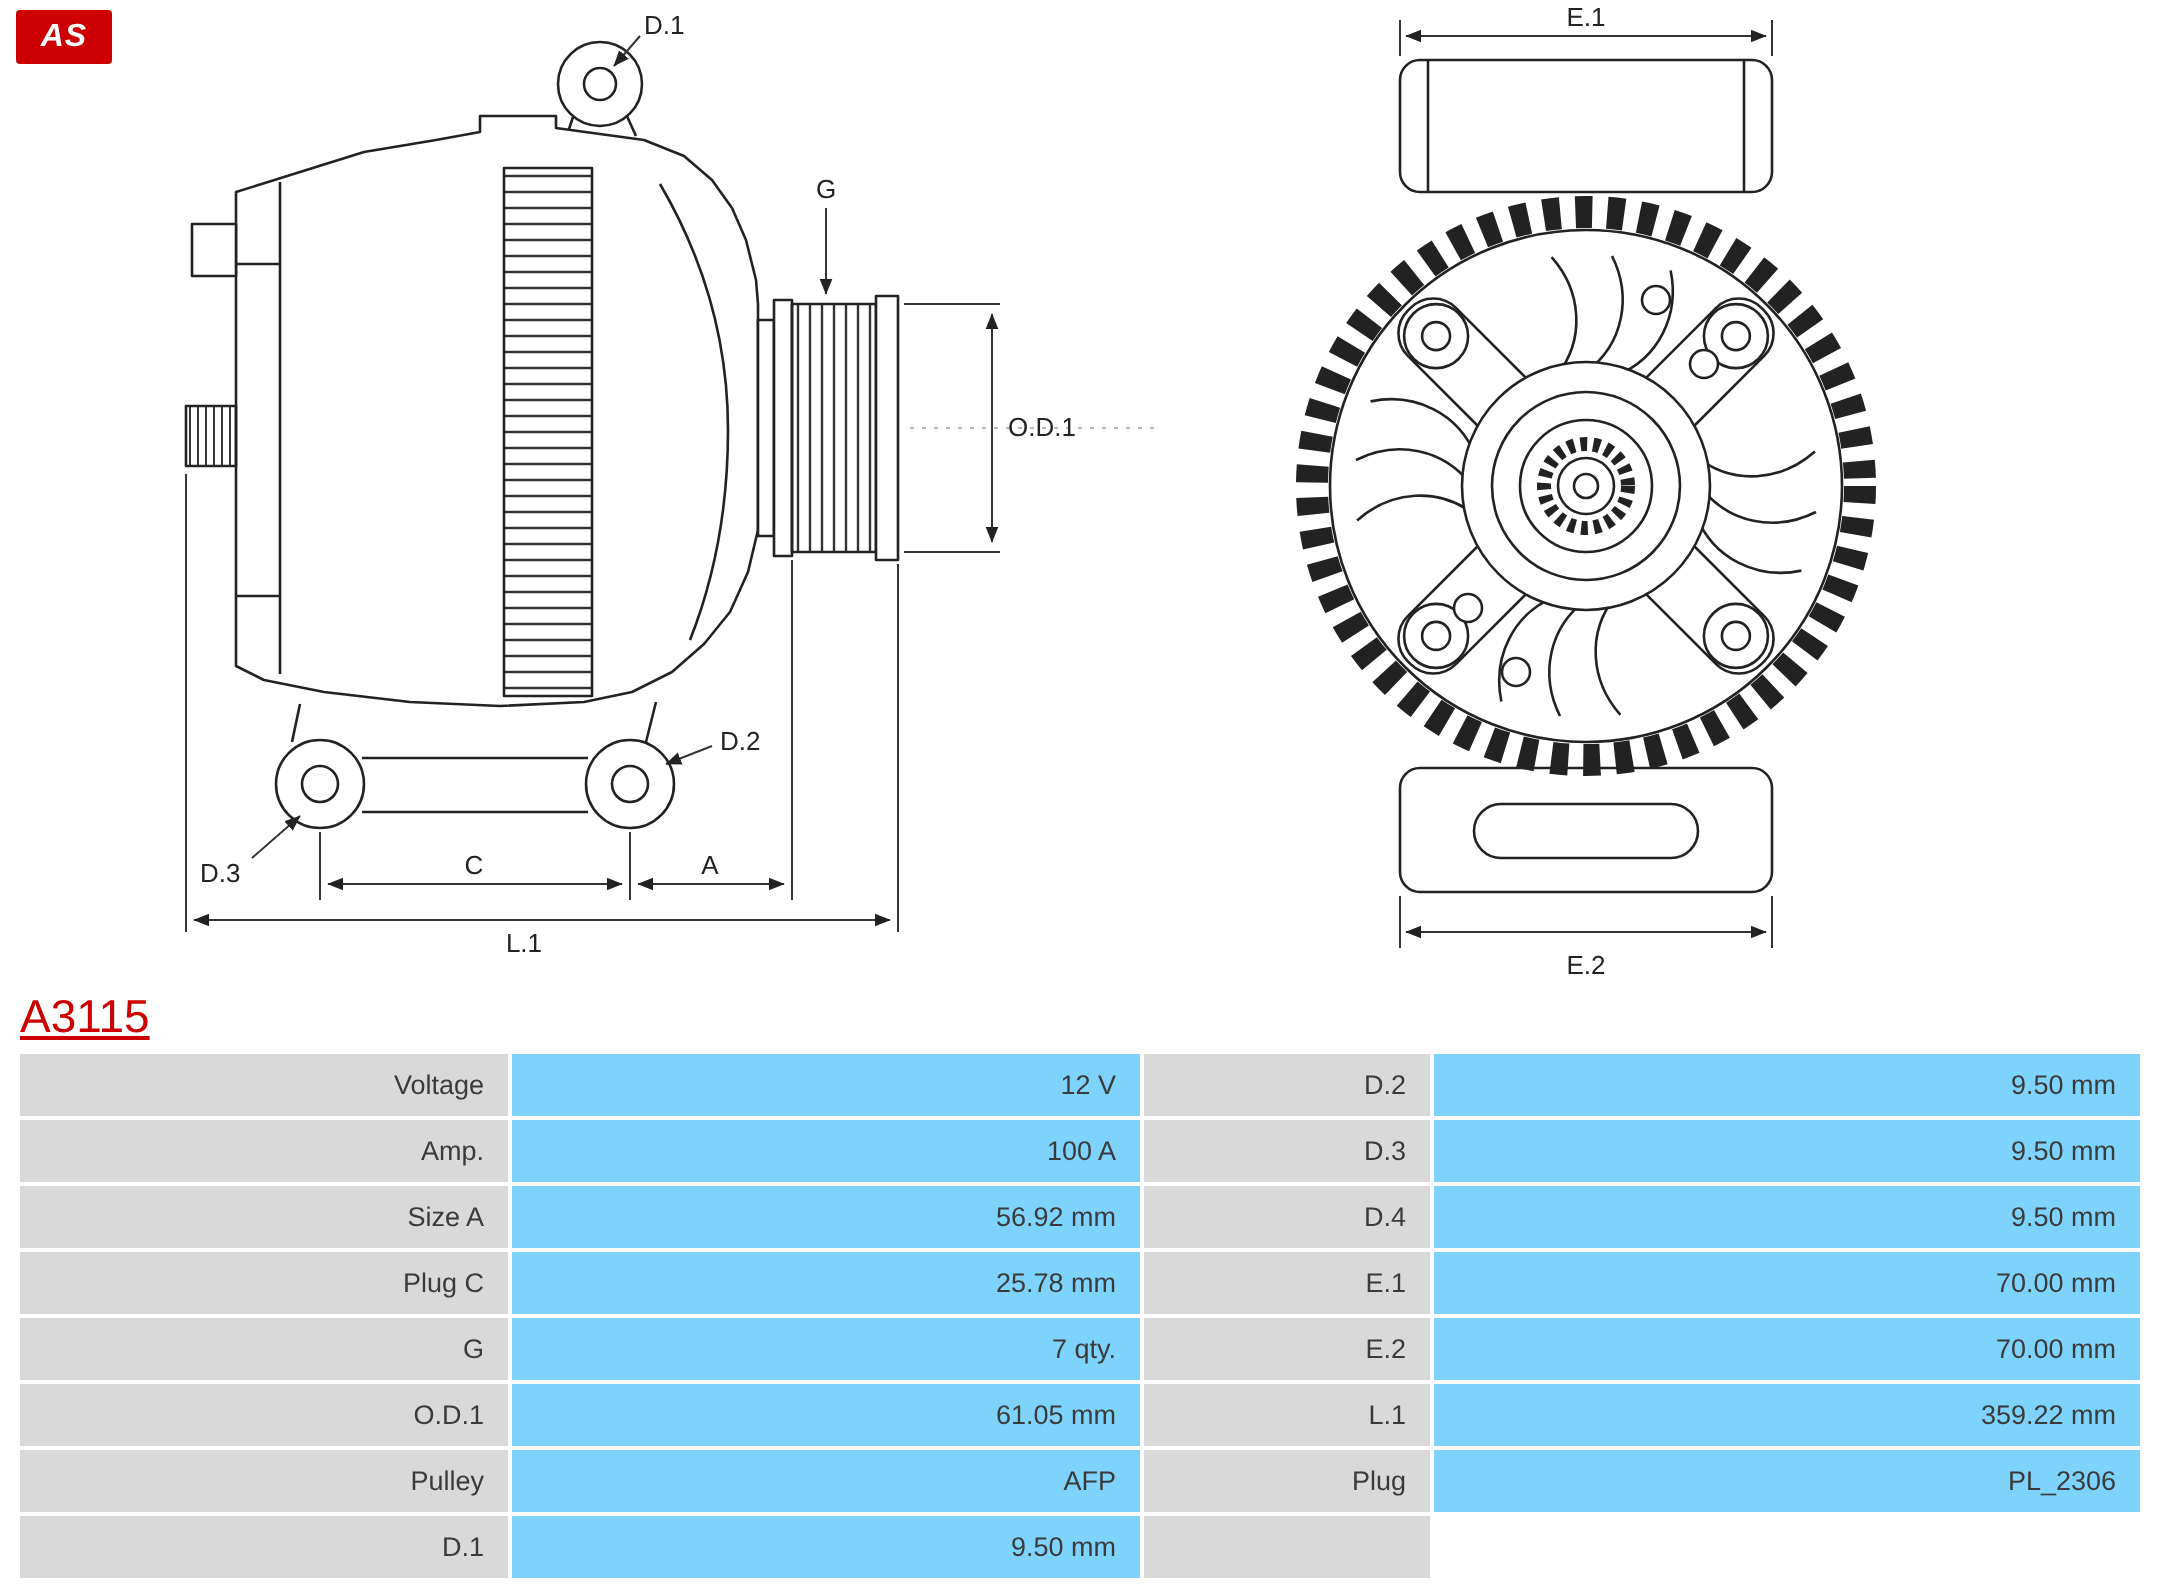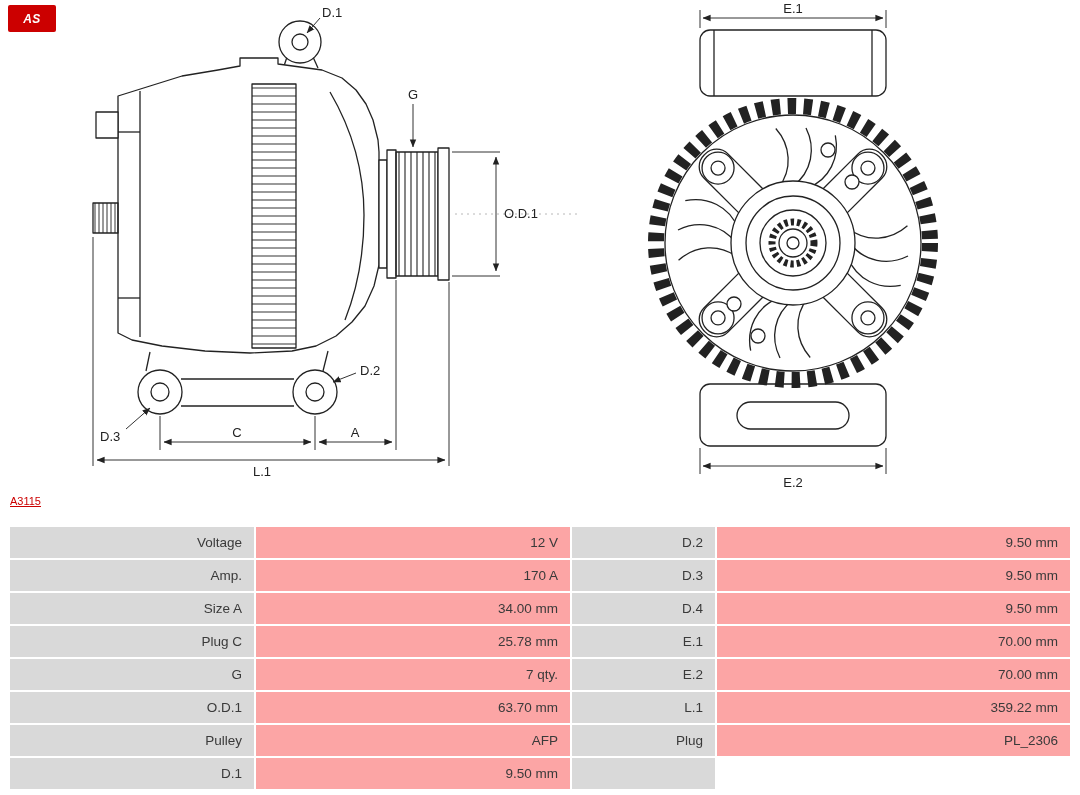--- a/index.html
+++ b/index.html
@@ -3,36 +3,36 @@
 <meta charset="utf-8">
 <style>
   html,body{margin:0;padding:0;}
   body{
     width:1080px;height:795px;position:relative;background:#fff;
     font-family:"Liberation Sans",sans-serif;overflow:hidden;
   }
   .logo{
     position:absolute;left:8px;top:5px;width:48px;height:27px;
     background:#cc0000;color:#fff;display:flex;align-items:center;justify-content:center;
-    font-weight:bold;font-style:italic;font-size:12px;letter-spacing:.5px;border-radius:2px;
+    font-weight:bold;font-style:italic;font-size:16px;letter-spacing:.5px;border-radius:2px;
   }
   .drawing{position:absolute;left:0;top:0;}
   svg text{font-family:"Liberation Sans",sans-serif;font-size:13px;fill:#222;}
-  .partnum{position:absolute;left:10px;top:495px;color:#cc0000;font-size:11px;text-decoration:underline;}
+  .partnum{position:absolute;left:10px;top:495px;color:#cc0000;font-size:23px;text-decoration:underline;}
   .spec-table{
     position:absolute;left:10px;top:527px;width:1060px;
     display:grid;grid-template-columns:244px 314px 143px 1fr;gap:2px;
   }
   .row{display:contents;}
   .cell{
     height:31px;display:flex;align-items:center;justify-content:flex-end;
     padding:0 12px;font-size:13.5px;color:#3a3a3a;box-sizing:border-box;white-space:nowrap;
   }
   .lbl{background:#d9d9d9;}
-  .val{background:#fca5a5;}
+  .val{background:#7dd3fc;}
   .blank{background:transparent;}
 </style>
 </head>
 <body>
 
 <div class="logo">AS</div>
 
 <svg class="drawing" width="1080" height="500" viewBox="0 0 1080 500">
   <defs>
     <marker id="arw" viewBox="0 0 10 10" refX="9.5" refY="5" markerWidth="8" markerHeight="8" orient="auto-start-reverse">
@@ -166,45 +166,45 @@
 
 <div class="spec-table">
   <div class="row">
     <div class="cell lbl">Voltage</div>
     <div class="cell val">12 V</div>
     <div class="cell lbl">D.2</div>
     <div class="cell val">9.50 mm</div>
   </div>
   <div class="row">
     <div class="cell lbl">Amp.</div>
-    <div class="cell val">170 A</div>
+    <div class="cell val">100 A</div>
     <div class="cell lbl">D.3</div>
     <div class="cell val">9.50 mm</div>
   </div>
   <div class="row">
     <div class="cell lbl">Size A</div>
-    <div class="cell val">34.00 mm</div>
+    <div class="cell val">56.92 mm</div>
     <div class="cell lbl">D.4</div>
     <div class="cell val">9.50 mm</div>
   </div>
   <div class="row">
     <div class="cell lbl">Plug C</div>
     <div class="cell val">25.78 mm</div>
     <div class="cell lbl">E.1</div>
     <div class="cell val">70.00 mm</div>
   </div>
   <div class="row">
     <div class="cell lbl">G</div>
     <div class="cell val">7 qty.</div>
     <div class="cell lbl">E.2</div>
     <div class="cell val">70.00 mm</div>
   </div>
   <div class="row">
     <div class="cell lbl">O.D.1</div>
-    <div class="cell val">63.70 mm</div>
+    <div class="cell val">61.05 mm</div>
     <div class="cell lbl">L.1</div>
     <div class="cell val">359.22 mm</div>
   </div>
   <div class="row">
     <div class="cell lbl">Pulley</div>
     <div class="cell val">AFP</div>
     <div class="cell lbl">Plug</div>
     <div class="cell val">PL_2306</div>
   </div>
   <div class="row">

